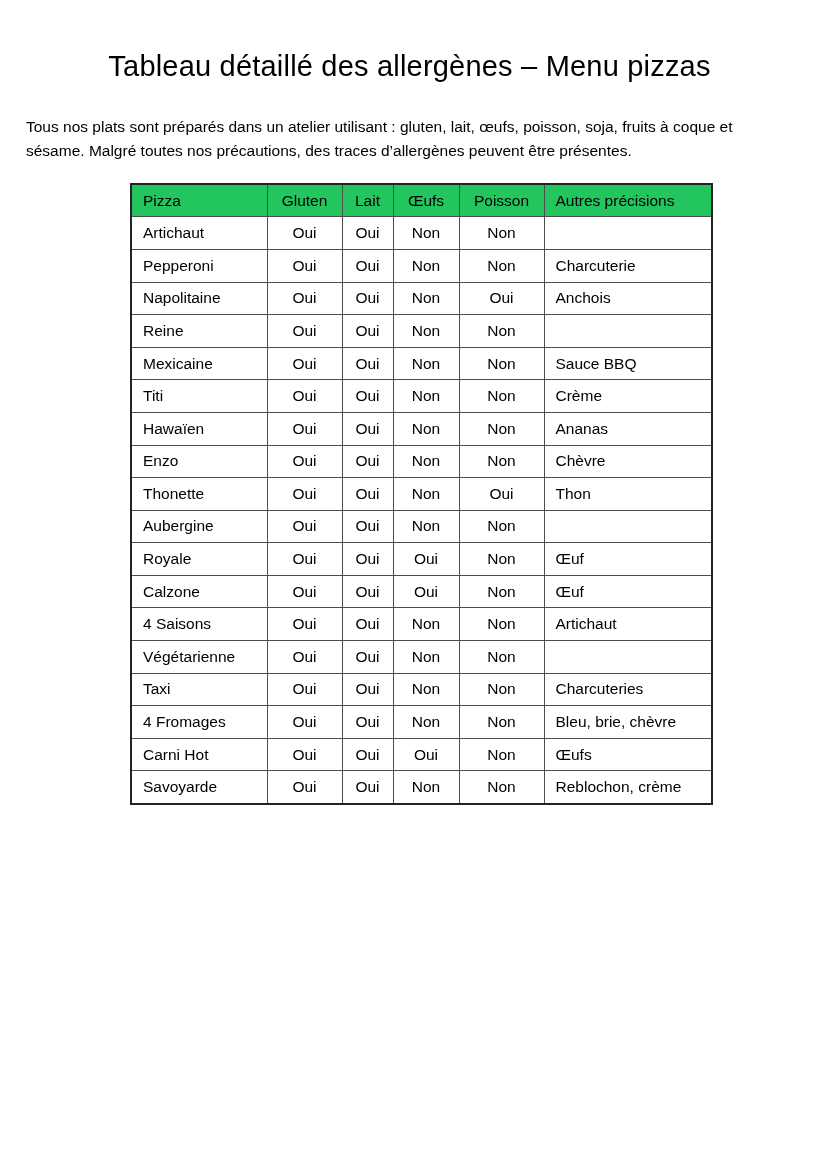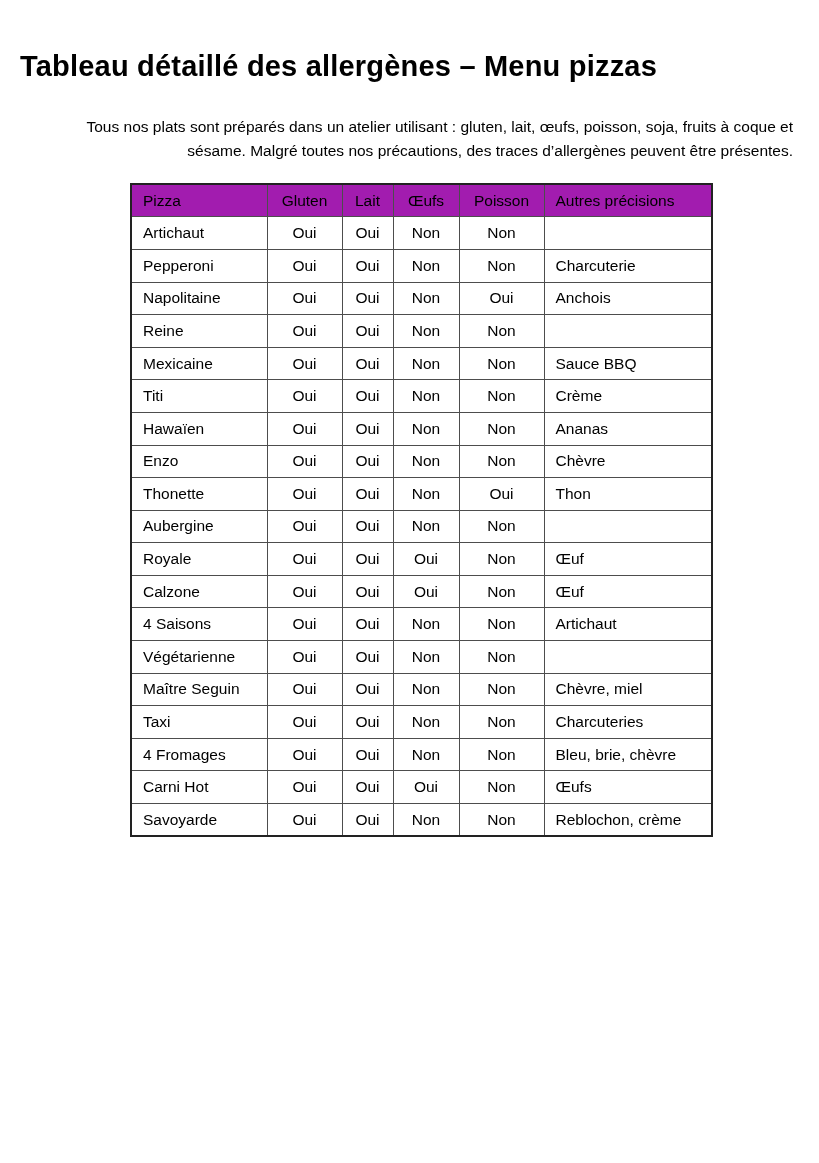--- a/index.html
+++ b/index.html
@@ -11,47 +11,48 @@
   body {
     width: 819px;
     height: 1163px;
     font-family: "Liberation Sans", sans-serif;
     color: #000000;
     overflow: hidden;
   }
   .doc-title {
     margin: 48px 20px 0 20px;
     font-size: 29px;
-    font-weight: bold;
+    font-weight: normal;
+    text-align: center;
     letter-spacing: 0.2px;
     line-height: 1.25;
   }
   .intro {
     margin: 31px 26px 0 26px;
     font-size: 15.5px;
     line-height: 23.5px;
-    text-align: right;
+    text-align: left;
   }
   table.allergen-table {
     border-collapse: collapse;
     margin: 21px 0 0 130px;
     border: 2px solid #222222;
     font-size: 15.5px;
   }
   .allergen-table th,
   .allergen-table td {
     border: 1px solid #4d4d4d;
     height: 32.6px;
     padding: 0 8px;
     white-space: nowrap;
     vertical-align: middle;
     font-weight: normal;
   }
   .allergen-table th {
-    background: #a21caf;
+    background: #22c55e;
   }
   .allergen-table th:first-child,
   .allergen-table td:first-child,
   .allergen-table th:last-child,
   .allergen-table td:last-child {
     text-align: left;
     padding-left: 11px;
   }
   .allergen-table th:not(:first-child):not(:last-child),
   .allergen-table td:not(:first-child):not(:last-child) {
@@ -197,28 +198,20 @@
       </tr>
       <tr>
         <td>Végétarienne</td>
         <td>Oui</td>
         <td>Oui</td>
         <td>Non</td>
         <td>Non</td>
         <td></td>
       </tr>
       <tr>
-        <td>Maître Seguin</td>
-        <td>Oui</td>
-        <td>Oui</td>
-        <td>Non</td>
-        <td>Non</td>
-        <td>Chèvre, miel</td>
-      </tr>
-      <tr>
         <td>Taxi</td>
         <td>Oui</td>
         <td>Oui</td>
         <td>Non</td>
         <td>Non</td>
         <td>Charcuteries</td>
       </tr>
       <tr>
         <td>4 Fromages</td>
         <td>Oui</td>

